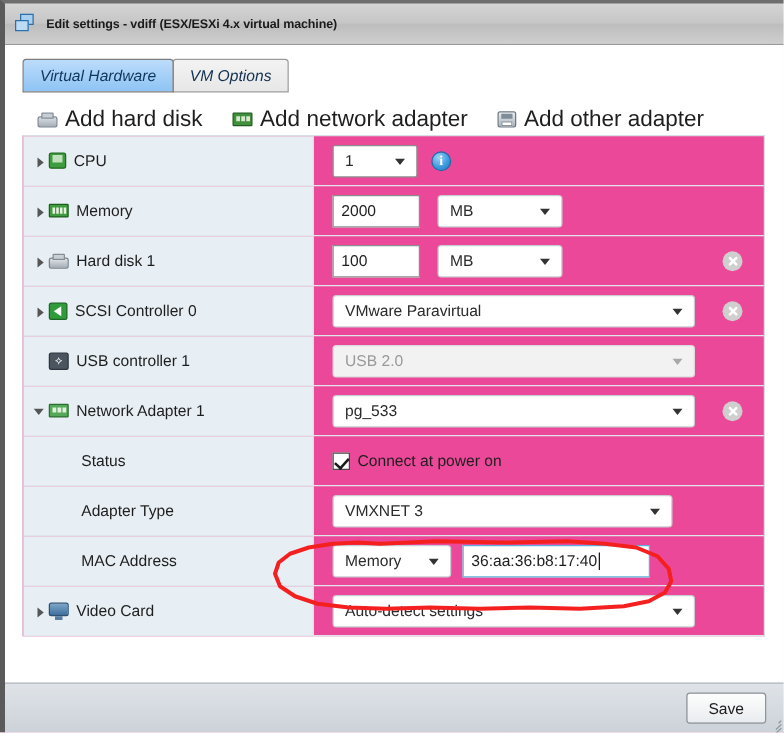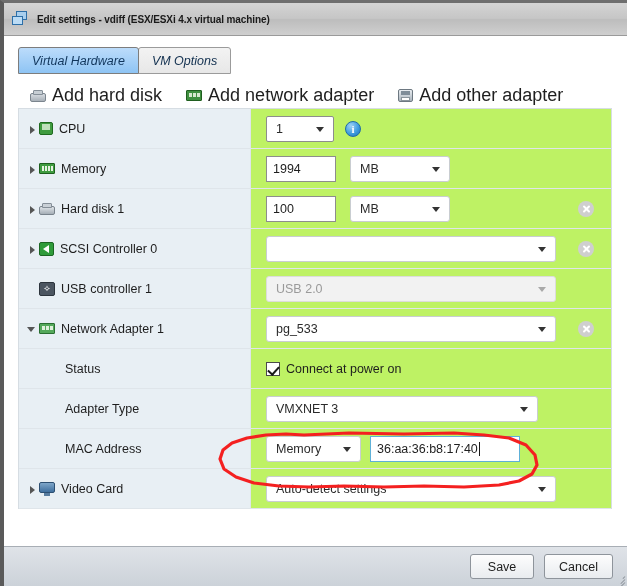--- a/index.html
+++ b/index.html
@@ -123,21 +123,21 @@
     background:#ffffff; border:1px solid #8b959d; box-sizing:border-box;
   }
 
   
   .table {
     position: absolute; left: 14px; top: 72px;
     width: 594px;
     box-sizing: border-box;
     border: 1px solid #d6dde3;
     border-bottom: none;
-    background: #bef264;
+    background: #ec4899;
   }
   .row {
     display: flex;
     height: 40px;
     border-bottom: 1px solid #dfe5ea;
     box-sizing: border-box;
   }
   .row .left {
     width: 232px; flex: 0 0 232px;
     background: #e8eff4;
@@ -418,21 +418,21 @@
       </div>
 
       <div class="row">
         <div class="left">
           <span class="twisty collapsed"></span>
           <span class="dev dev-mem"></span>
           <span class="row-label">Memory</span>
         </div>
         <div class="right">
           <div class="txtbox" style="width:70px;">
-            <span>1994</span>
+            <span>2000</span>
           </div>
           <div class="selbox" style="width:100px; margin-left:14px;">
             <span>MB</span>
             <span class="arrow"></span>
           </div>
         </div>
       </div>
 
       <div class="row">
         <div class="left">
@@ -453,20 +453,21 @@
       </div>
 
       <div class="row">
         <div class="left">
           <span class="twisty collapsed"></span>
           <span class="dev dev-scsi"></span>
           <span class="row-label">SCSI Controller 0</span>
         </div>
         <div class="right">
           <div class="selbox" style="width:290px;">
+            <span>VMware Paravirtual</span>
             <span class="arrow"></span>
           </div>
           <span class="del-icon"></span>
         </div>
       </div>
 
       <div class="row">
         <div class="left">
           <span class="twisty"></span>
           <span class="dev dev-usb"></span>
@@ -548,23 +549,20 @@
           </div>
         </div>
       </div>
 
     </div>
   </div>
 
   <div class="footer">
     <div class="btn">
       <span>Save</span>
-    </div>
-    <div class="btn">
-      <span>Cancel</span>
     </div>
     <div class="grip">
         <i></i>
         <i></i>
         <i></i>
       </div>
   </div>
 
   <svg class="annotation" viewBox="0 0 627 586" xmlns="http://www.w3.org/2000/svg">
     <path d="M 300 432 L 345 430 L 400 431 L 450 430 L 480 432

